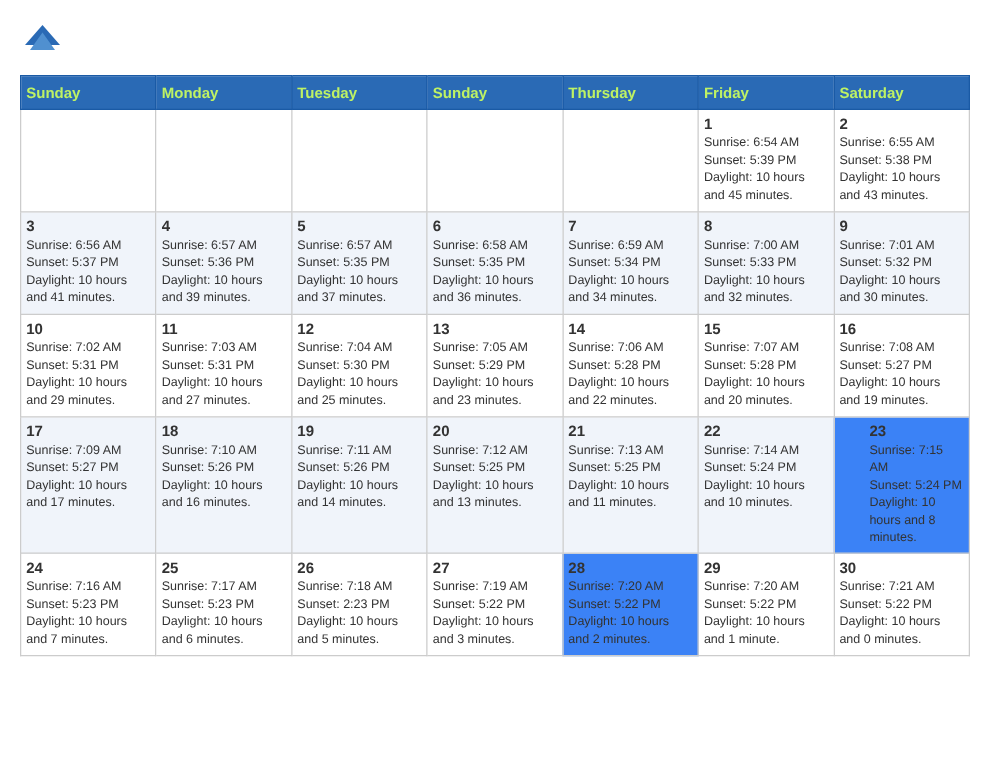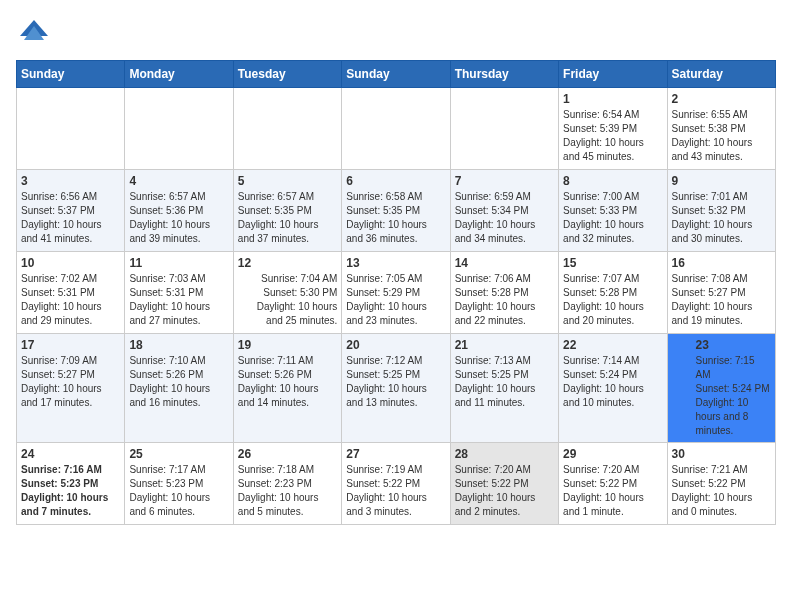--- a/index.html
+++ b/index.html
@@ -52,21 +52,21 @@
       font-size: 15px;
       color: #444;
     }
     table {
       width: 100%;
       border-collapse: collapse;
       table-layout: fixed;
     }
     thead tr th {
       background-color: #2a6ab5;
-      color: #ffffff;
+      color: #bef264;
       font-size: 12px;
       font-weight: bold;
       padding: 6px 4px;
       text-align: left;
       border: 1px solid #1a5aa5;
     }
     tbody tr td {
       border: 1px solid #ccc;
       vertical-align: top;
       padding: 4px 4px 4px 4px;
@@ -201,21 +201,21 @@
 Daylight: 10 hours and 29 minutes.</div>
         </td>
         <td style="background: rgb(255, 255, 255);">
           <span class="day-num">11</span>
           <div class="day-info" style="white-space: pre-line;">Sunrise: 7:03 AM
 Sunset: 5:31 PM
 Daylight: 10 hours and 27 minutes.</div>
         </td>
         <td style="background: rgb(255, 255, 255);">
           <span class="day-num">12</span>
-          <div class="day-info" style="white-space: pre-line; text-align: right;">Sunrise: 7:04 AM
+          <div class="day-info" style="white-space: pre-line;">Sunrise: 7:04 AM
 Sunset: 5:30 PM
 Daylight: 10 hours and 25 minutes.</div>
         </td>
         <td style="background: rgb(255, 255, 255);">
           <span class="day-num">13</span>
           <div class="day-info" style="white-space: pre-line;">Sunrise: 7:05 AM
 Sunset: 5:29 PM
 Daylight: 10 hours and 23 minutes.</div>
         </td>
         <td style="background: rgb(255, 255, 255);">
@@ -277,21 +277,21 @@
         <td style="background: #3b82f6; padding-left: 28px;">
           <span class="day-num">23</span>
           <div class="day-info" style="white-space: pre-line;">Sunrise: 7:15 AM
 Sunset: 5:24 PM
 Daylight: 10 hours and 8 minutes.</div>
         </td>
       </tr>
       <tr>
         <td style="background: rgb(255, 255, 255);">
           <span class="day-num">24</span>
-          <div class="day-info" style="white-space: pre-line; font-weight: bold;">Sunrise: 7:16 AM
+          <div class="day-info" style="white-space: pre-line;">Sunrise: 7:16 AM
 Sunset: 5:23 PM
 Daylight: 10 hours and 7 minutes.</div>
         </td>
         <td style="background: rgb(255, 255, 255);">
           <span class="day-num">25</span>
           <div class="day-info" style="white-space: pre-line;">Sunrise: 7:17 AM
 Sunset: 5:23 PM
 Daylight: 10 hours and 6 minutes.</div>
         </td>
         <td style="background: rgb(255, 255, 255);">
@@ -299,21 +299,21 @@
           <div class="day-info" style="white-space: pre-line;">Sunrise: 7:18 AM
 Sunset: 2:23 PM
 Daylight: 10 hours and 5 minutes.</div>
         </td>
         <td style="background: rgb(255, 255, 255);">
           <span class="day-num">27</span>
           <div class="day-info" style="white-space: pre-line;">Sunrise: 7:19 AM
 Sunset: 5:22 PM
 Daylight: 10 hours and 3 minutes.</div>
         </td>
-        <td style="background: #e5e5e5;">
+        <td style="background: #3b82f6;">
           <span class="day-num">28</span>
           <div class="day-info" style="white-space: pre-line;">Sunrise: 7:20 AM
 Sunset: 5:22 PM
 Daylight: 10 hours and 2 minutes.</div>
         </td>
         <td style="background: rgb(255, 255, 255);">
           <span class="day-num">29</span>
           <div class="day-info" style="white-space: pre-line;">Sunrise: 7:20 AM
 Sunset: 5:22 PM
 Daylight: 10 hours and 1 minute.</div>

